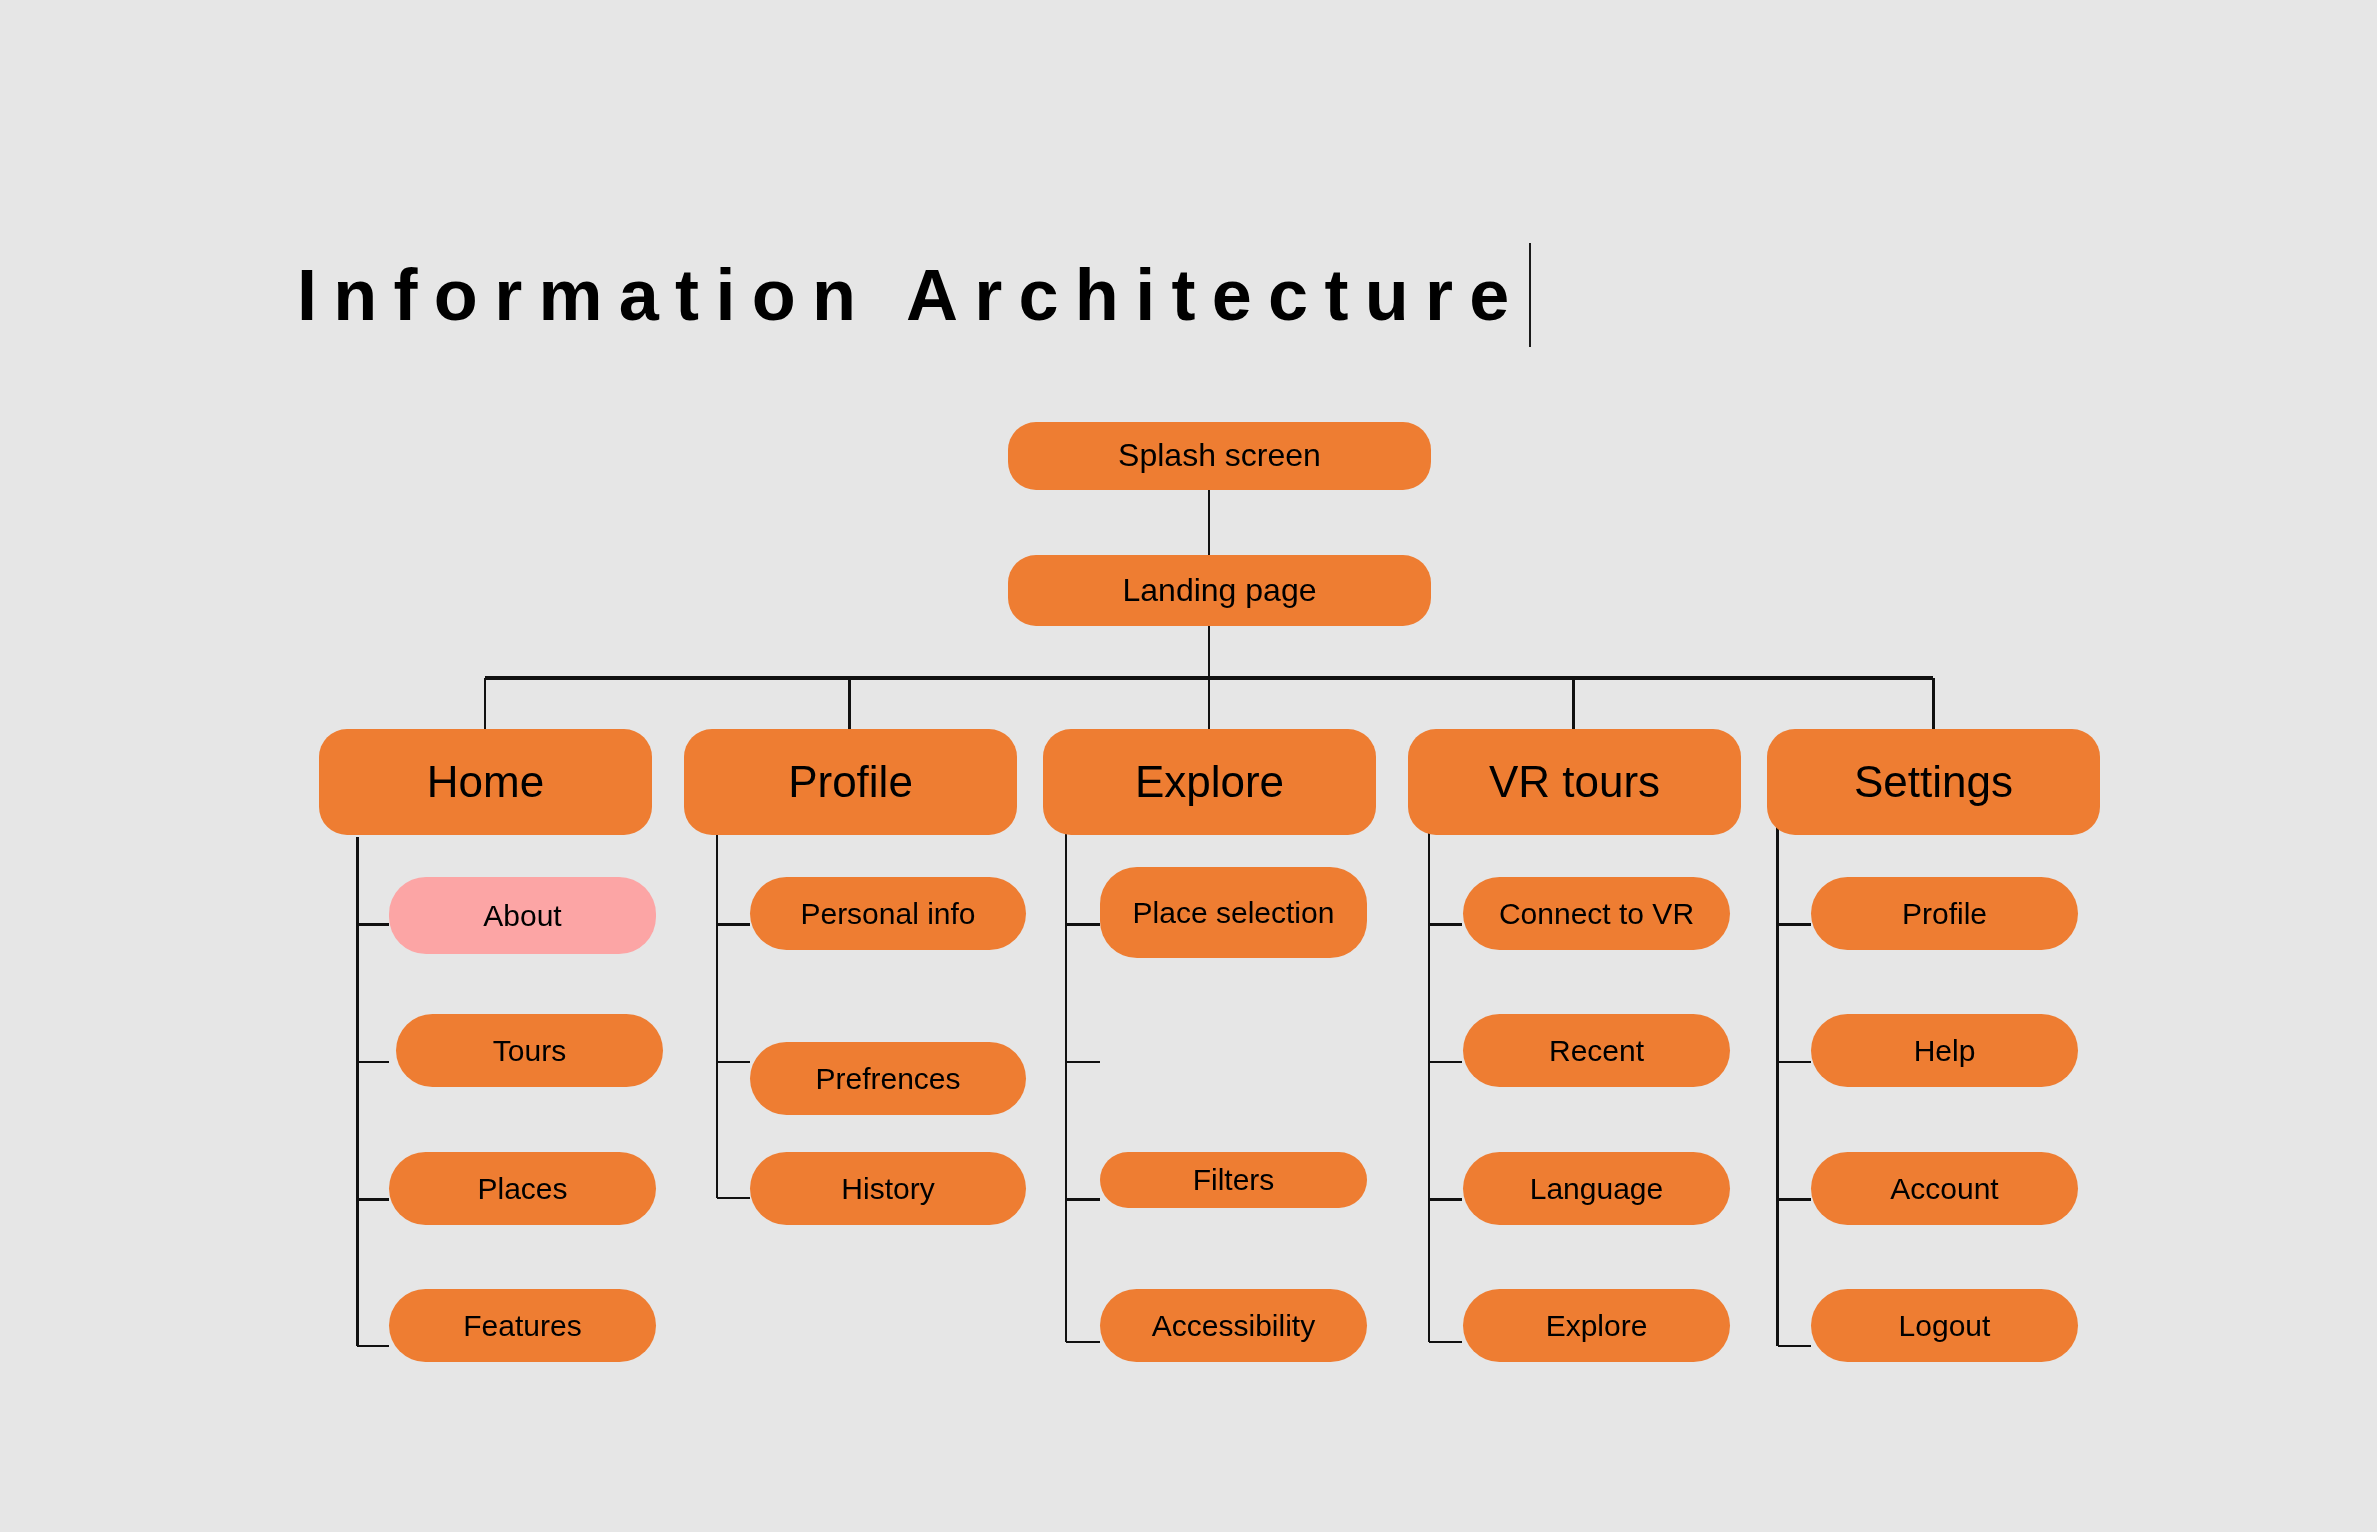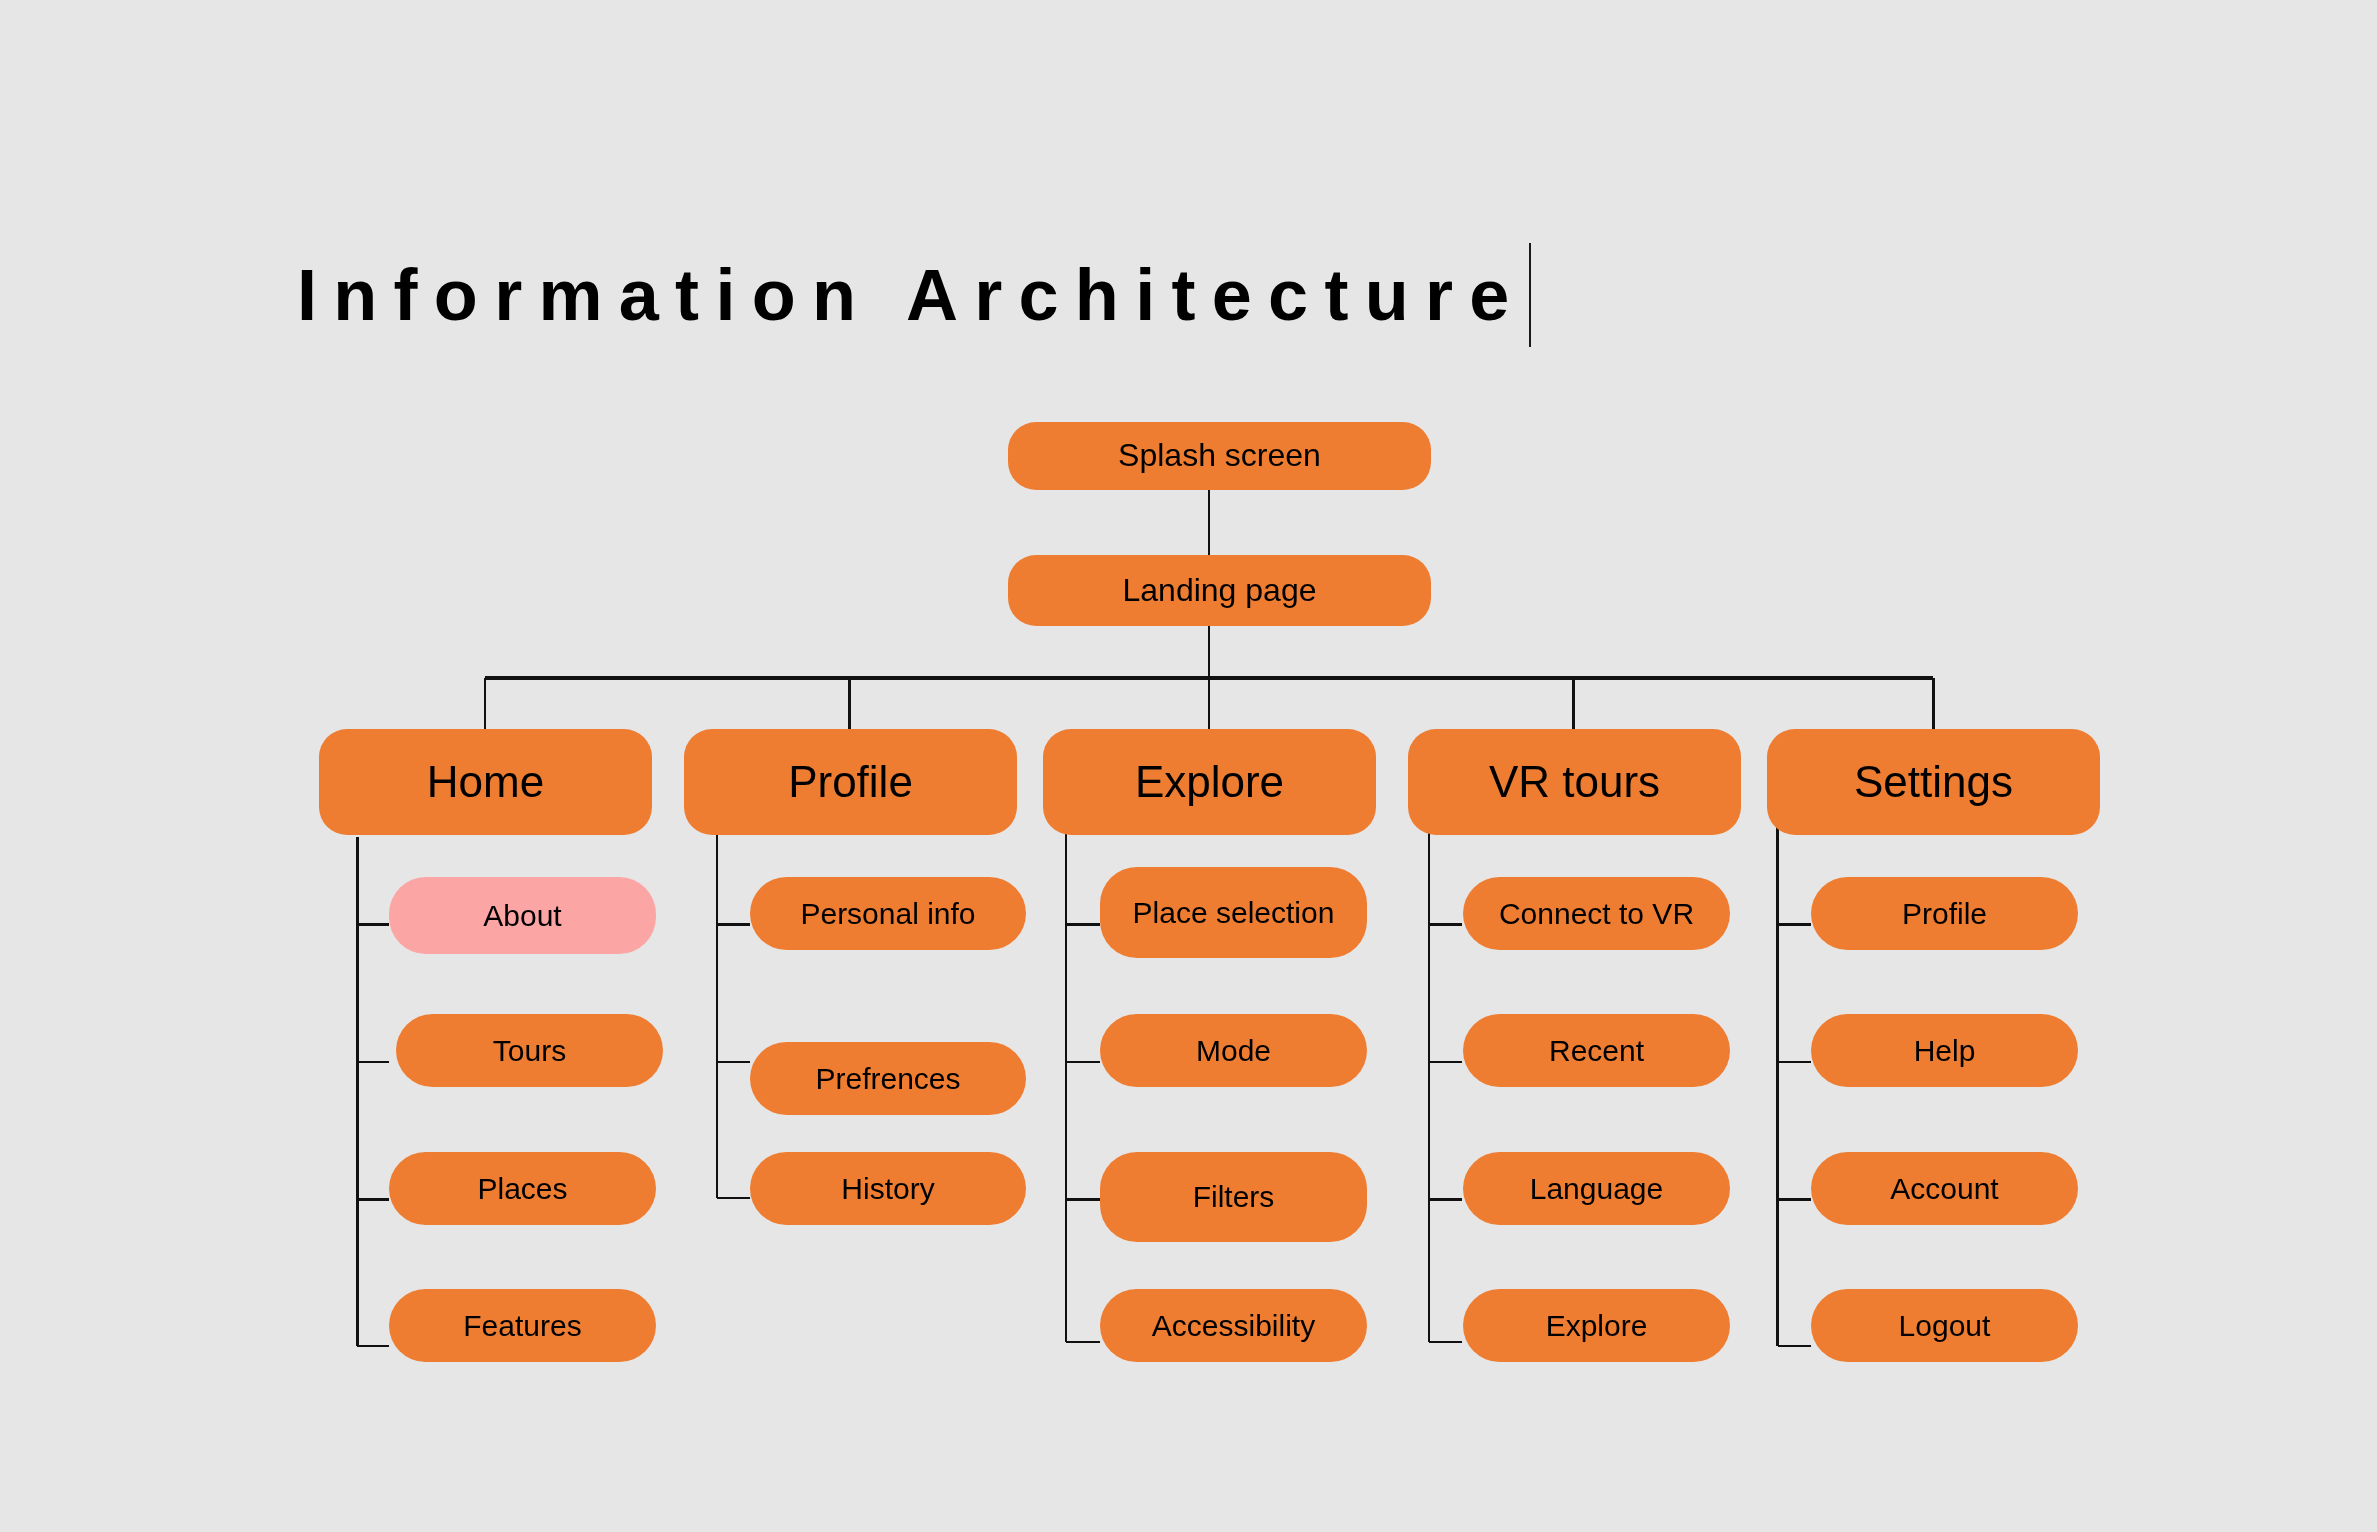--- a/index.html
+++ b/index.html
@@ -196,24 +196,21 @@
   <div class="node leaf" style="left: 750px; top: 1014px; width: 276px; height: 73px; background: rgb(238, 125, 50); color: rgb(0, 0, 0); margin-top: 28px;">
     <span>Prefrences</span>
   </div>
   <div class="node leaf" style="left: 750px; top: 1152px; width: 276px; height: 73px; background: rgb(238, 125, 50); color: rgb(0, 0, 0);">
     <span>History</span>
   </div>
 
   <div class="node leaf two-line" style="left: 1100px; top: 867px; width: 267px; height: 91px; background: rgb(238, 125, 50); color: rgb(0, 0, 0);">
     <span>Place selection</span>
   </div>
-  <div class="node leaf" style="left: 1100px; top: 1014px; width: 267px; height: 73px; background: rgb(238, 125, 50); color: rgb(0, 0, 0);">
-    <span>Mode</span>
-  </div>
-  <div class="node leaf" style="left: 1100px; top: 1152px; width: 267px; height: 90px; background: rgb(238, 125, 50); color: rgb(0, 0, 0);">
+  <div class="node leaf" style="left: 1100px; top: 1152px; width: 267px; height: 56px; background: rgb(238, 125, 50); color: rgb(0, 0, 0);">
     <span>Filters</span>
   </div>
   <div class="node leaf" style="left: 1100px; top: 1289px; width: 267px; height: 73px; background: rgb(238, 125, 50); color: rgb(0, 0, 0);">
     <span>Accessibility</span>
   </div>
 
   <div class="node leaf" style="left: 1463px; top: 877px; width: 267px; height: 73px; background: rgb(238, 125, 50); color: rgb(0, 0, 0);">
     <span>Connect to VR</span>
   </div>
   <div class="node leaf" style="left: 1463px; top: 1014px; width: 267px; height: 73px; background: rgb(238, 125, 50); color: rgb(0, 0, 0);">

